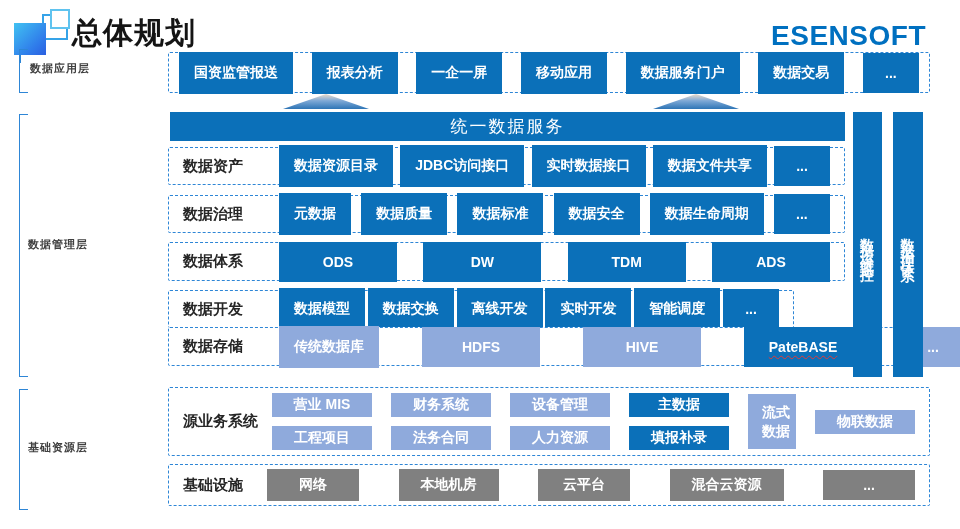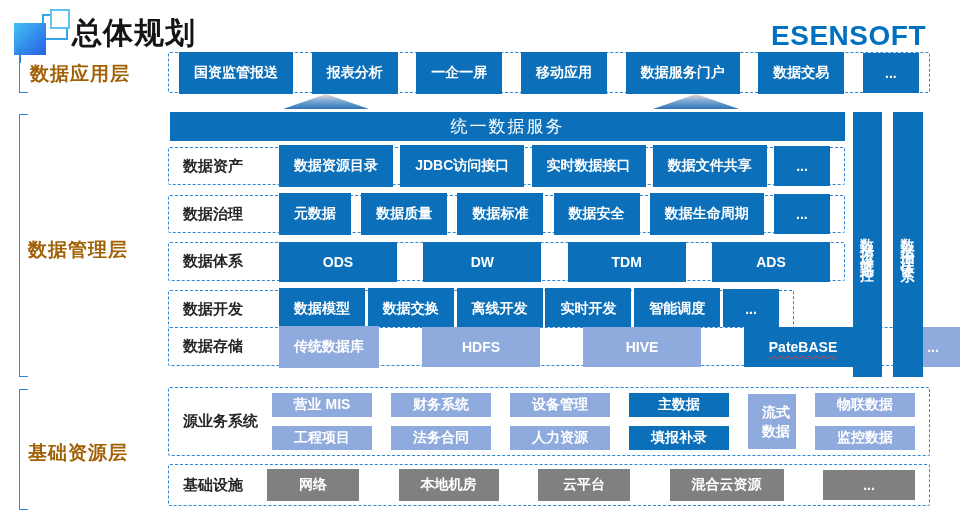--- a/index.html
+++ b/index.html
@@ -17,21 +17,21 @@
   .logo .stem { position:absolute; left:5px; top:49px; width:1.5px; height:8px; background:#2e86d6; }
   .page-title { position:absolute; left:72px; top:13px; font-size:30px; font-weight:bold; color:#141414; letter-spacing:1px; }
   .brand { position:absolute; right:34px; top:20px; font-size:28px; font-weight:bold; color:#0070c0; letter-spacing:0.5px; }
 
   
   .bracket { position:absolute; left:19px; width:9px;
     border-left:1.5px solid #2e86d6; border-top:1.5px solid #2e86d6; border-bottom:1.5px solid #2e86d6; }
   .bk-app { top:49px; height:44px; }
   .bk-mgmt { top:114px; height:263px; }
   .bk-res { top:389px; height:121px; }
-  .layer-label { position:absolute; color:#a16207; font-weight:bold; font-size:19px; letter-spacing:1px; }
+  .layer-label { position:absolute; color:#404040; font-weight:bold; font-size:11px; letter-spacing:1px; }
   .ll-app { left:30px; top:61px; }
   .ll-mgmt { left:28px; top:237px; }
   .ll-res { left:28px; top:440px; }
 
   
   .row { position:absolute; left:168px; border:1.5px dashed #2e86d6; border-radius:2px;
     display:flex; align-items:center; background:#fff; }
   .row .rlabel { flex:0 0 auto; font-size:15px; font-weight:bold; color:#262626; padding:0 10px 0 14px; white-space:nowrap; }
   .chips { flex:1 1 auto; display:flex; align-items:center; justify-content:space-between; padding:0 14px 0 6px; }
   .chip { display:inline-flex; align-items:center; justify-content:center; white-space:nowrap;
@@ -197,21 +197,20 @@
       <span class="chip light">设备管理</span>
       <span class="chip light">人力资源</span>
     </div>
     <div class="src-col">
       <span class="chip dark">主数据</span>
       <span class="chip dark">填报补录</span>
     </div>
     <span class="tall-chip light">流式数据</span>
     <div class="src-col">
       <span class="chip light">物联数据</span>
-      <span class="chip light">监控数据</span>
     </div>
   </div>
 </div>
 
 <div class="row r-infra">
   <div class="rlabel">基础设施</div>
   <div class="chips">
       <span class="chip gray">网络</span>
       <span class="chip gray">本地机房</span>
       <span class="chip gray">云平台</span>

